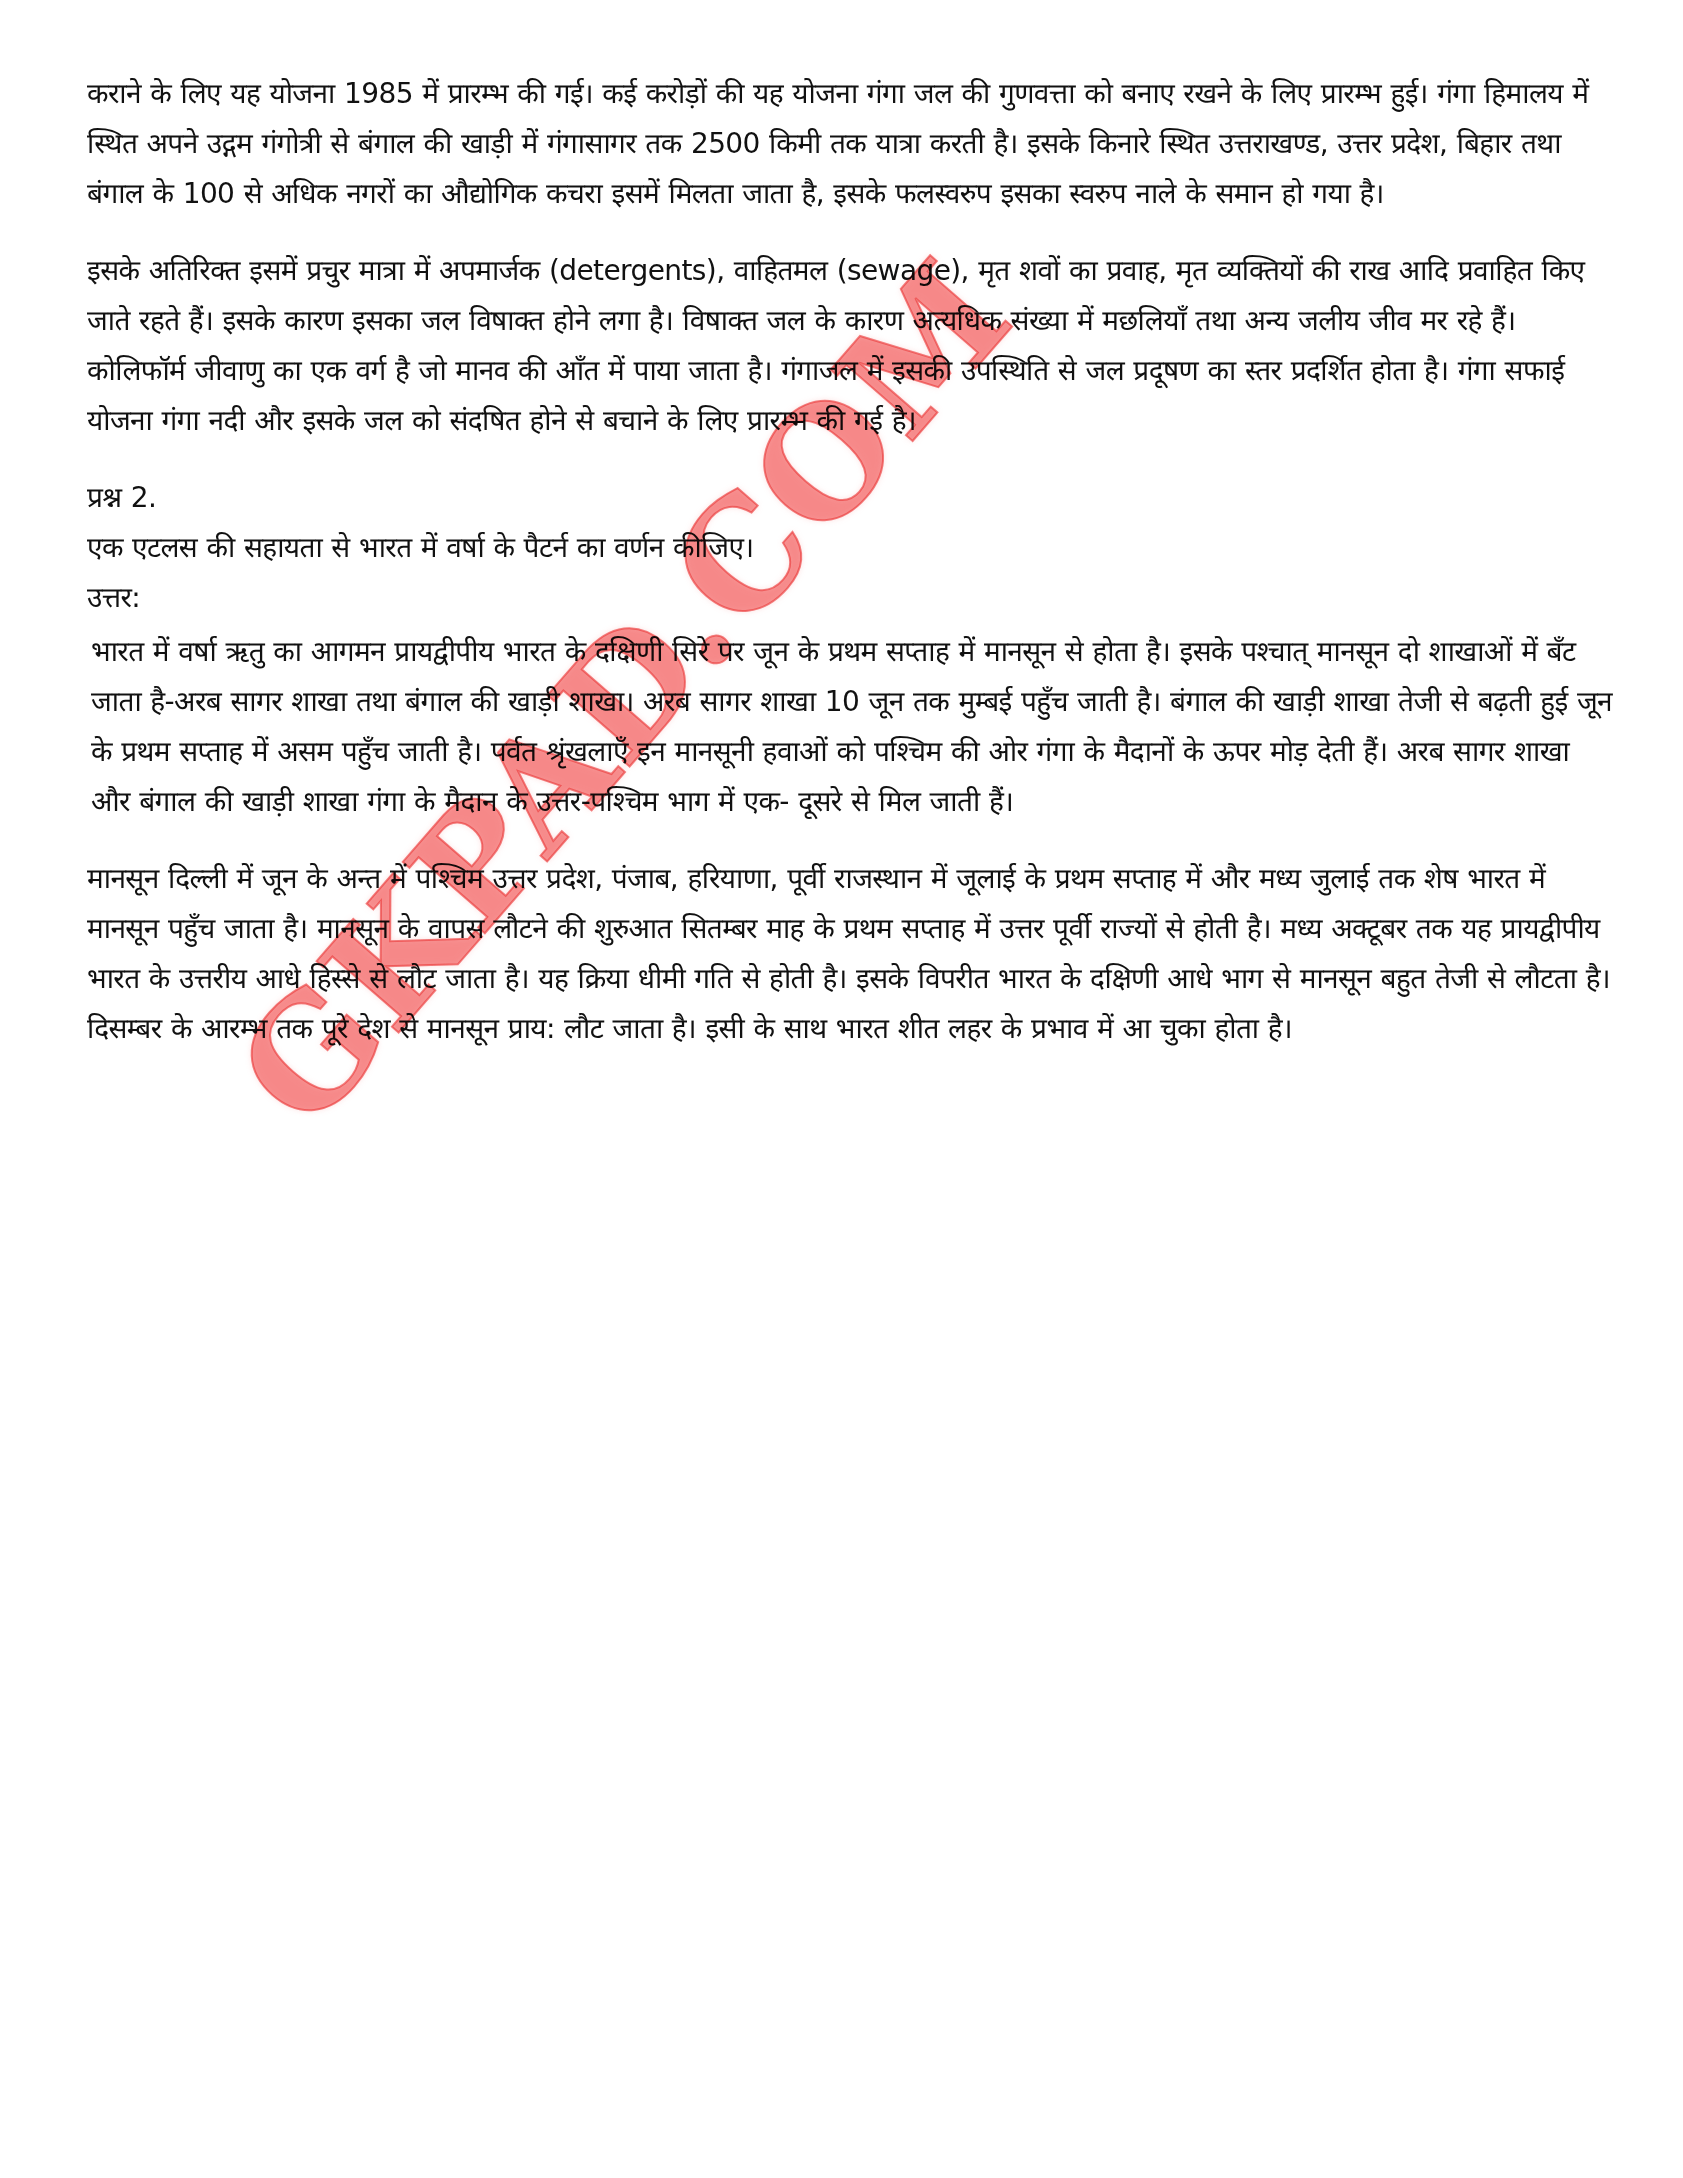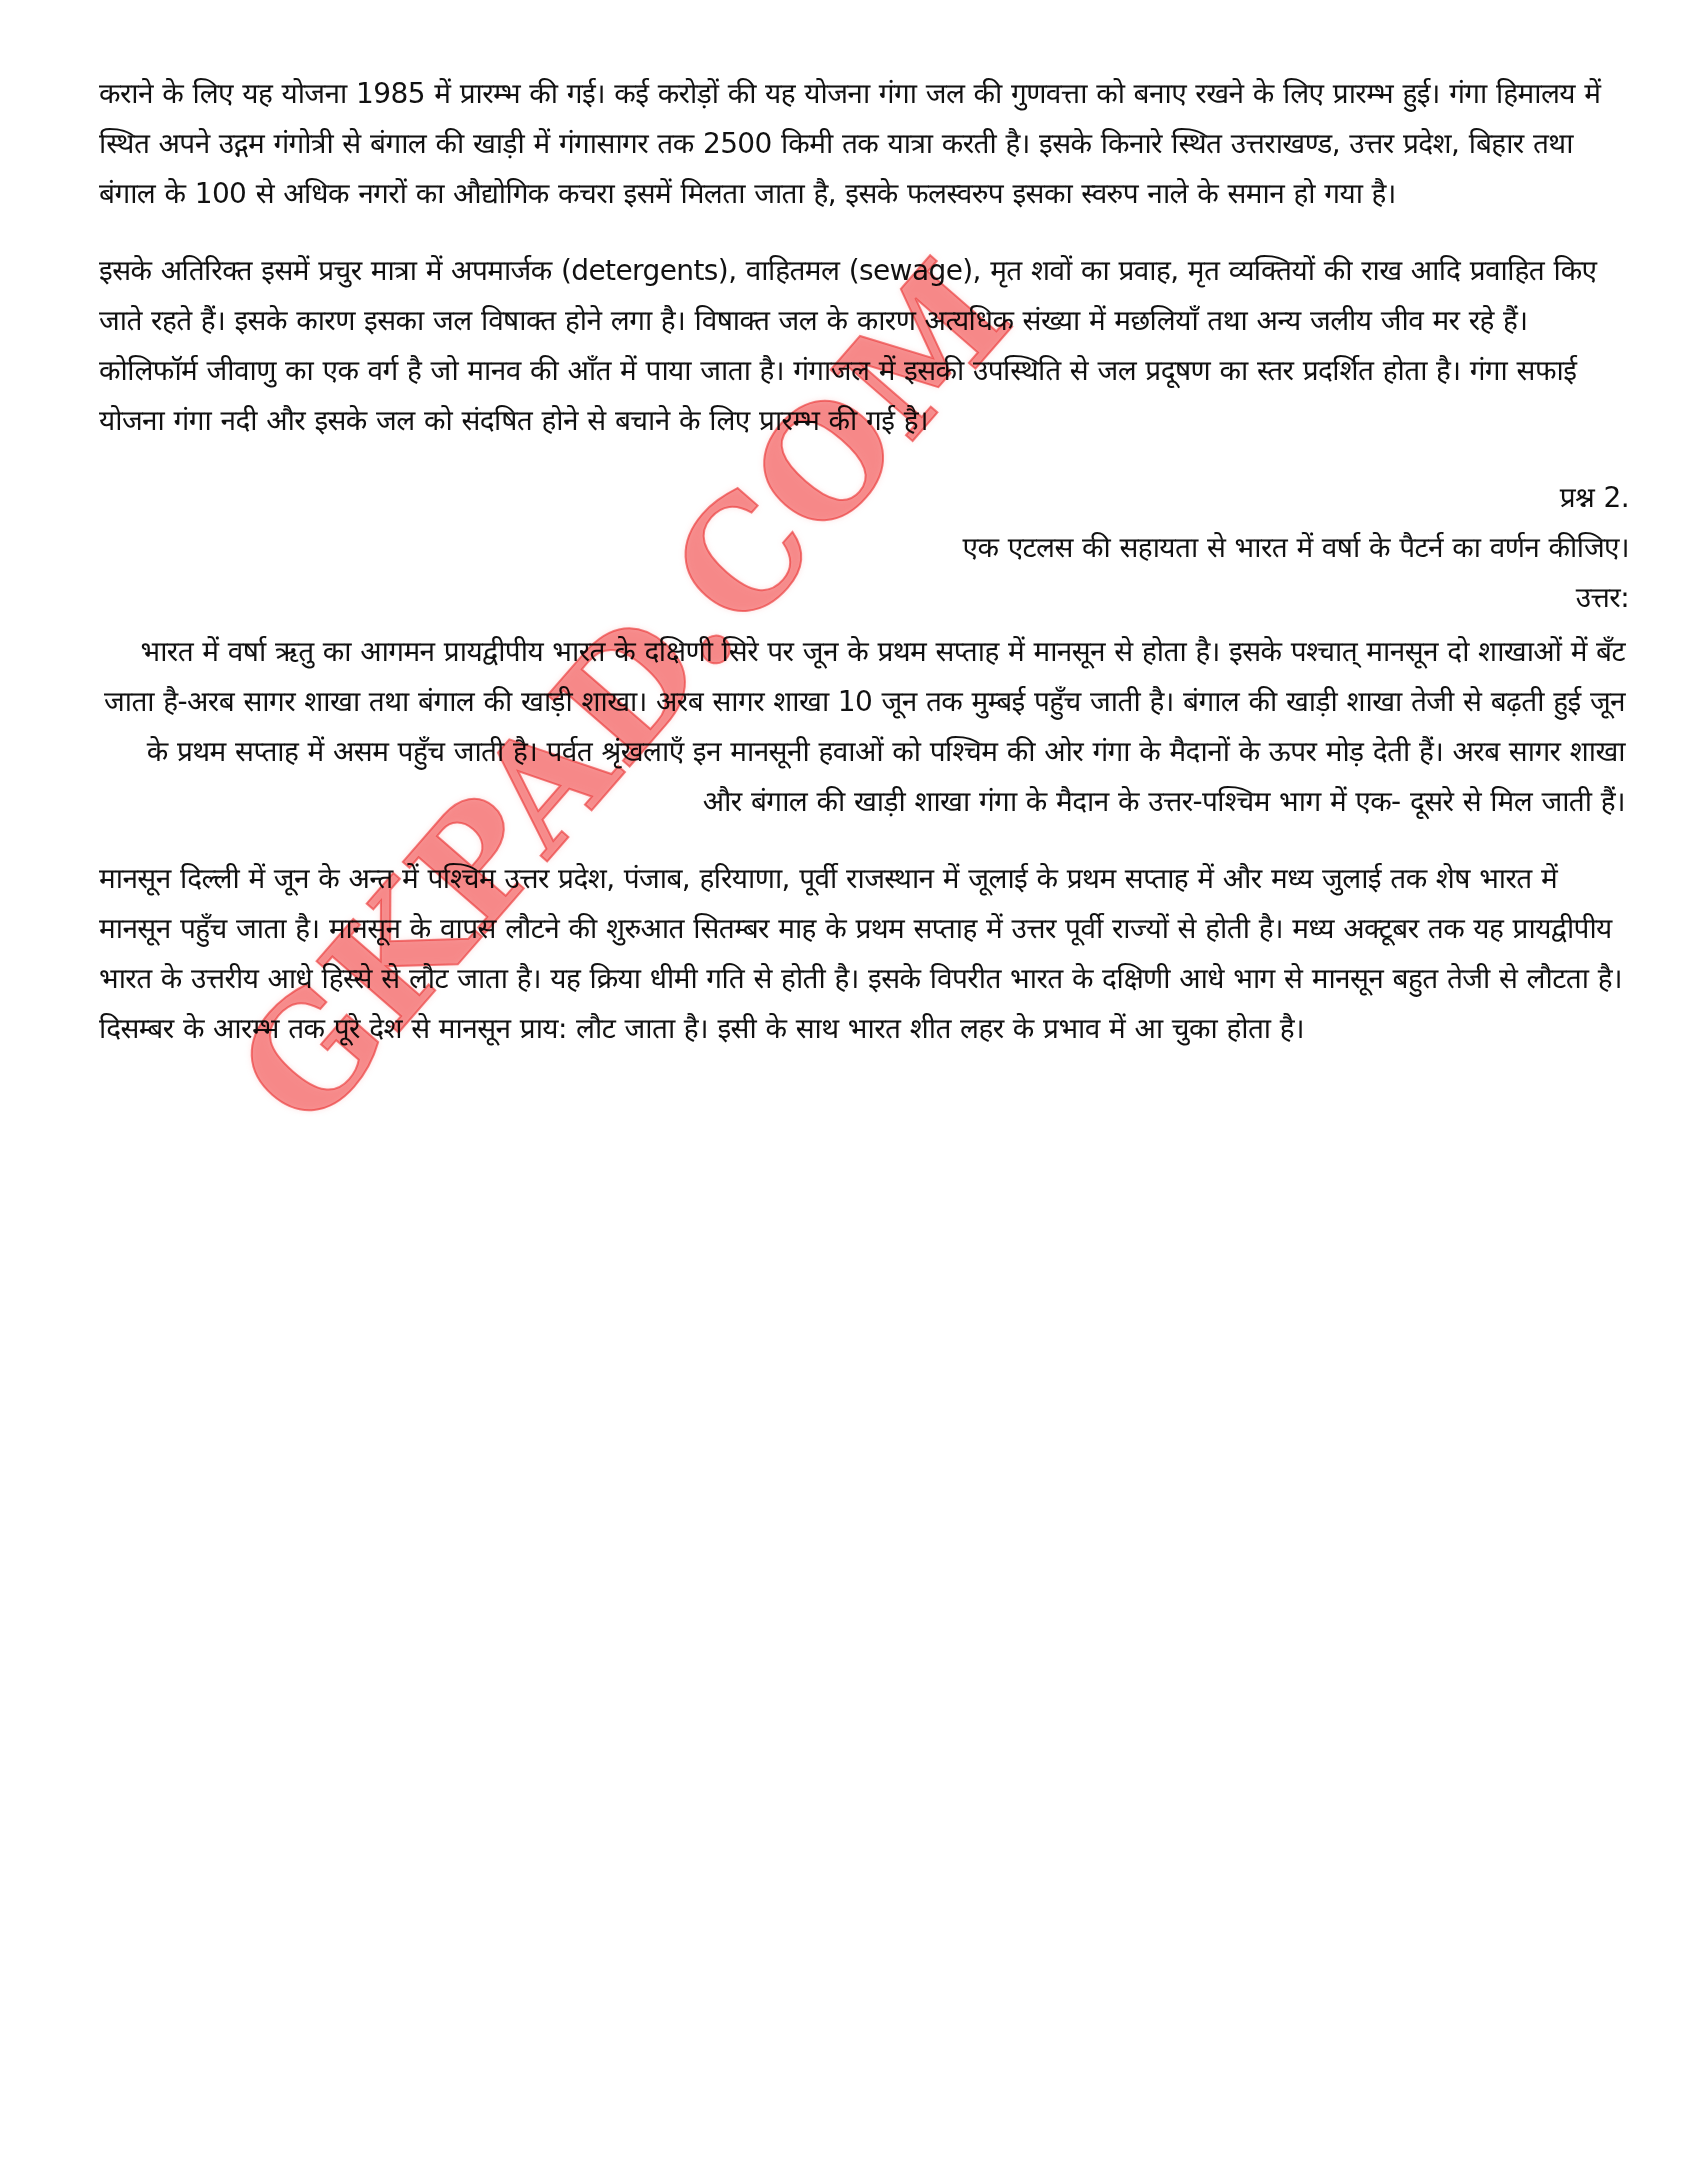--- a/index.html
+++ b/index.html
@@ -8,37 +8,36 @@
       background: #ffffff;
     }
     body {
       width: 1683px;
       height: 2178px;
       position: relative;
       overflow: hidden;
     }
     .page {
       position: absolute;
-      left: 99px;
+      left: 87px;
       top: 69px;
       width: 1530px;
       color: #111111;
       font-family: "DejaVu Sans", "Liberation Sans", sans-serif;
       font-size: 28px;
       line-height: 50px;
       letter-spacing: -0.6px;
       word-spacing: 1px;
     }
     .para {
       margin: 0 0 27px 0;
       text-align: left;
     }
     .qblock {
       margin: 0 0 27px 0;
-      text-align: right;
     }
     .qblock .line {
       display: block;
     }
     .answer-para {
       margin: 4px;
     }
     .watermark {
       position: absolute;
       left: 624px;

